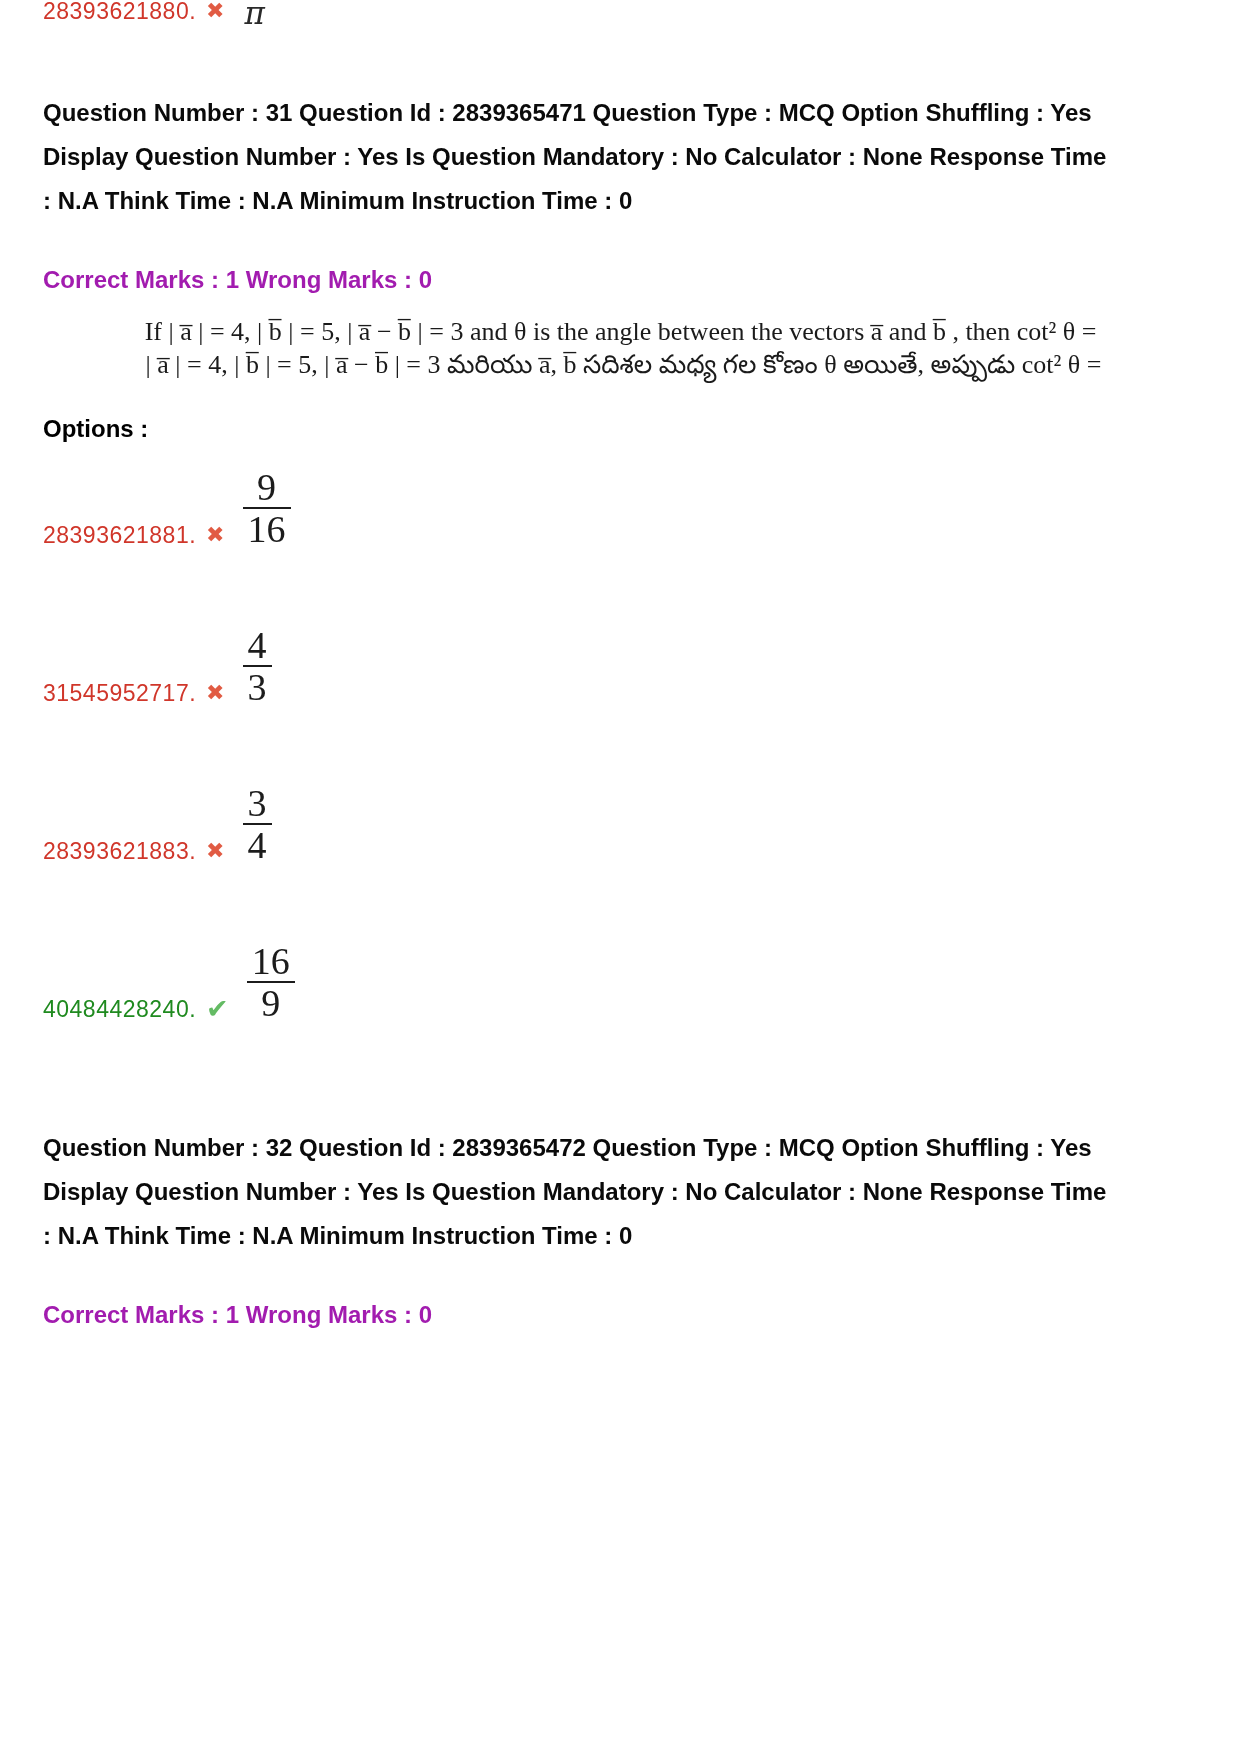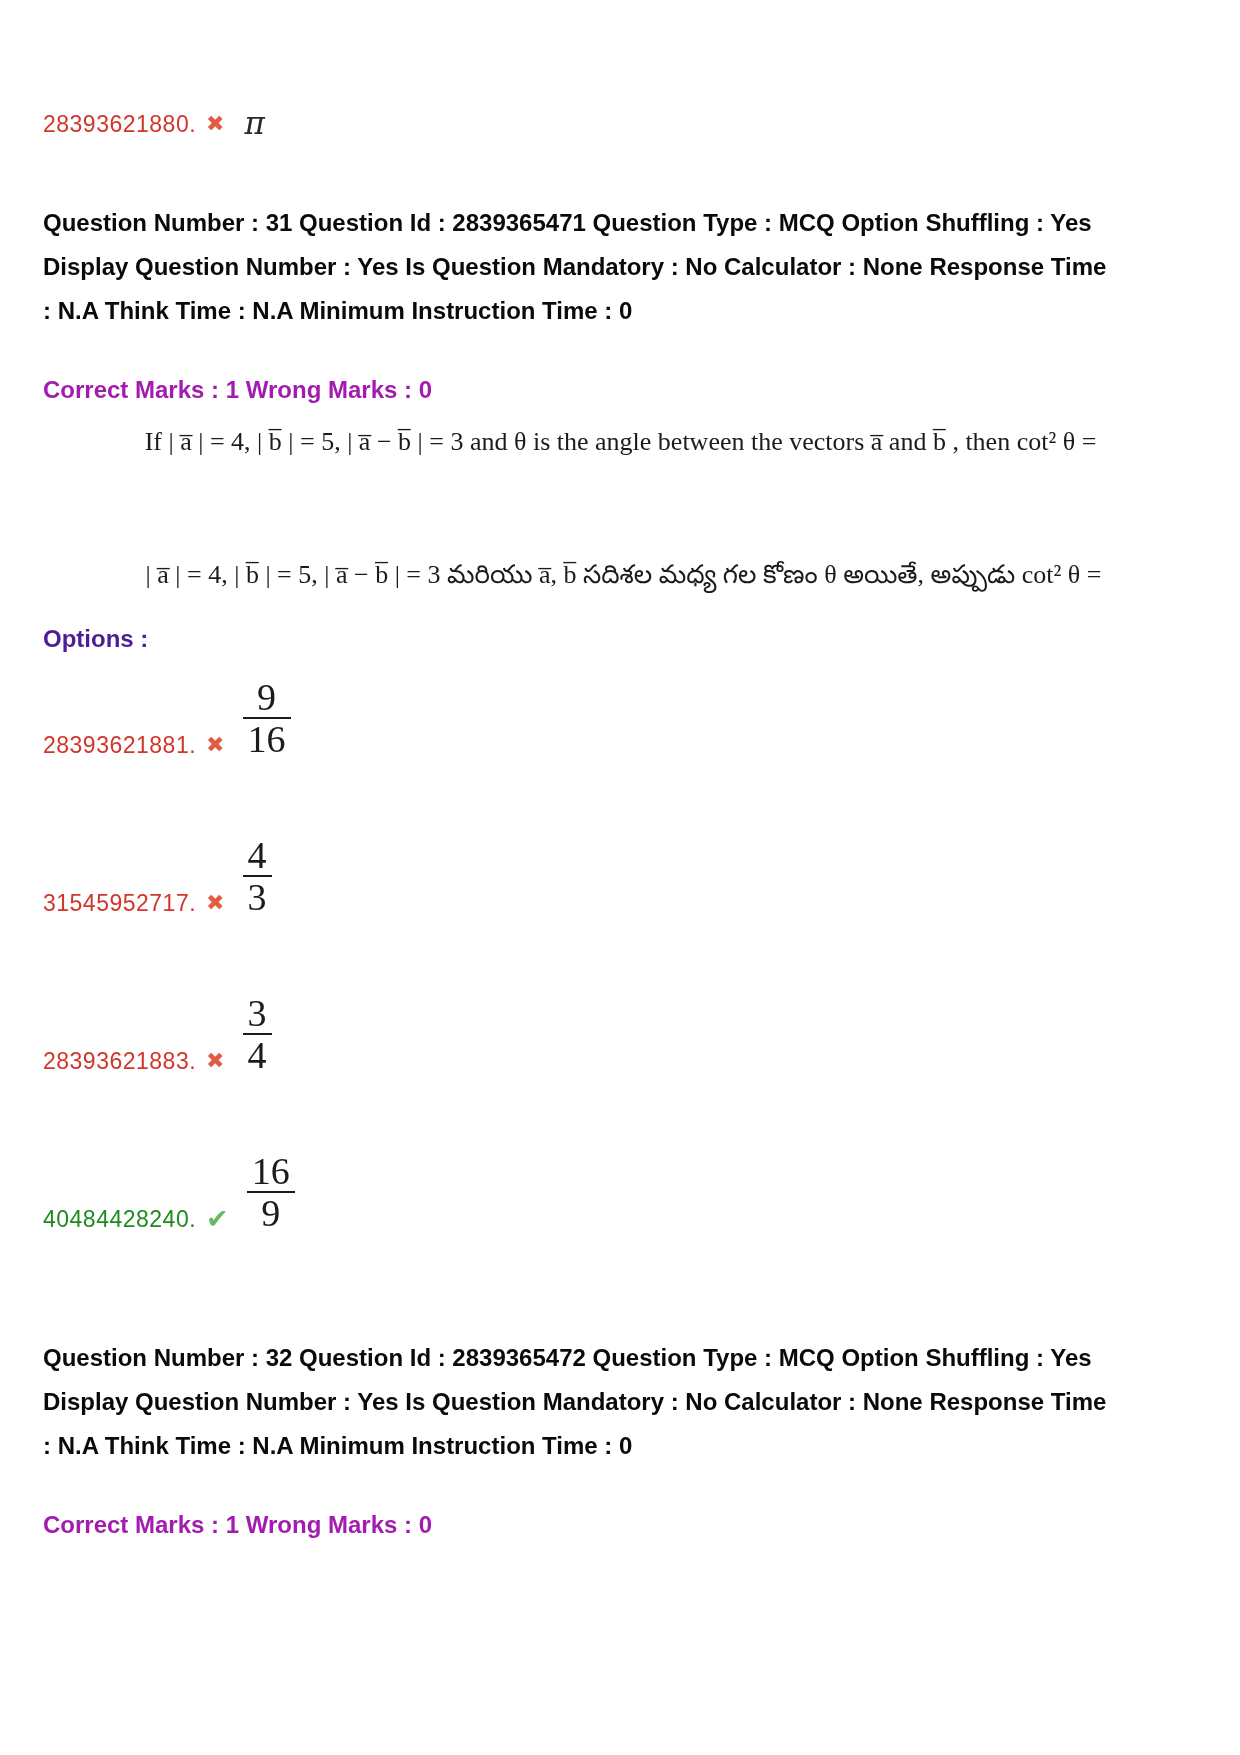--- a/index.html
+++ b/index.html
@@ -17,22 +17,21 @@
     padding: 0 36px 0 43px;
     font-family: "Liberation Sans", sans-serif;
     color: #0d0d0d;
   }
   
   .option-row {
     display: flex;
     align-items: flex-end;
   }
   .option-row.standalone {
-    padding-top: 110px;
-    align-items: center;
+    align-items: flex-start;
   }
   .opt-id {
     font-size: 23px;
     letter-spacing: 0.5px;
     line-height: 1;
     padding-bottom: 2px;
   }
   .opt-id.wrong   { color: #d0362a; }
   .opt-id.correct { color: #1f8a1f; }
   .mark-icon {
@@ -83,27 +82,27 @@
   
   .math-line {
     font-family: "Liberation Serif", serif;
     font-size: 26px;
     line-height: 1.25;
     color: #1b1b1b;
     white-space: nowrap;
     text-align: center;
   }
   .math-en { margin-top: 24px; margin-left: -6px; }
-  .math-te { margin-top: 100px; }
+  .math-te { }
   .options-label {
     font-weight: 700;
     font-size: 24px;
     line-height: 1;
     margin-top: 36px;
-    color: #4c1d95;
+    color: #000000;
   }
   .q-option { margin-top: 26px; margin-bottom: 0; }
   .q-option + .q-option { margin-top: 76px; }
 </style>
 </head>
 <body>
 
 <div class="page">
 
   <div class="option-row standalone">

